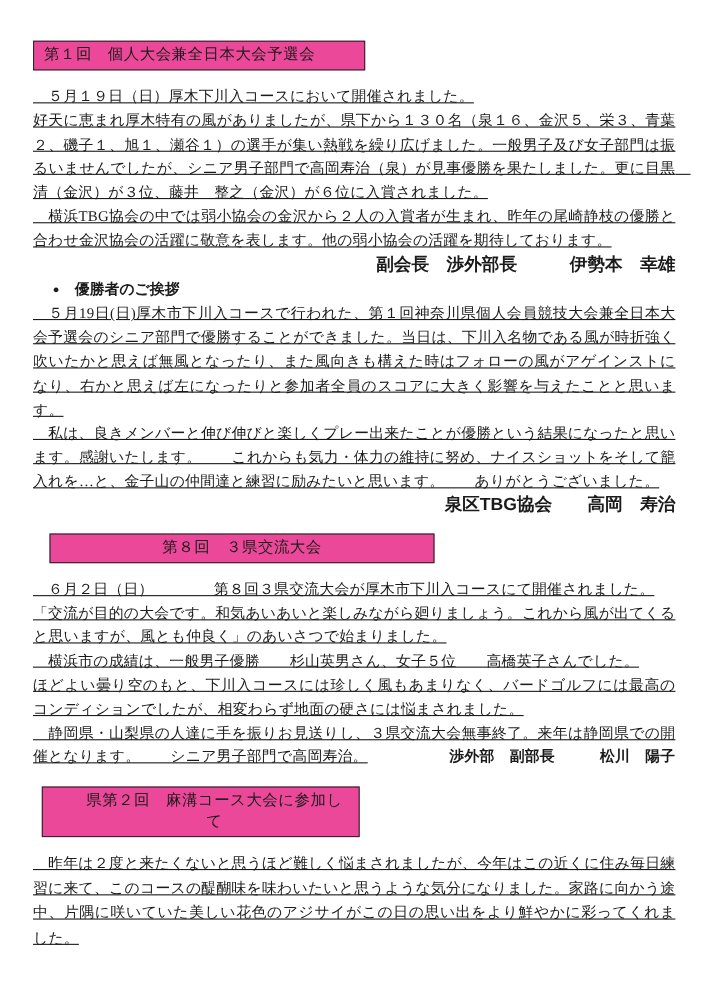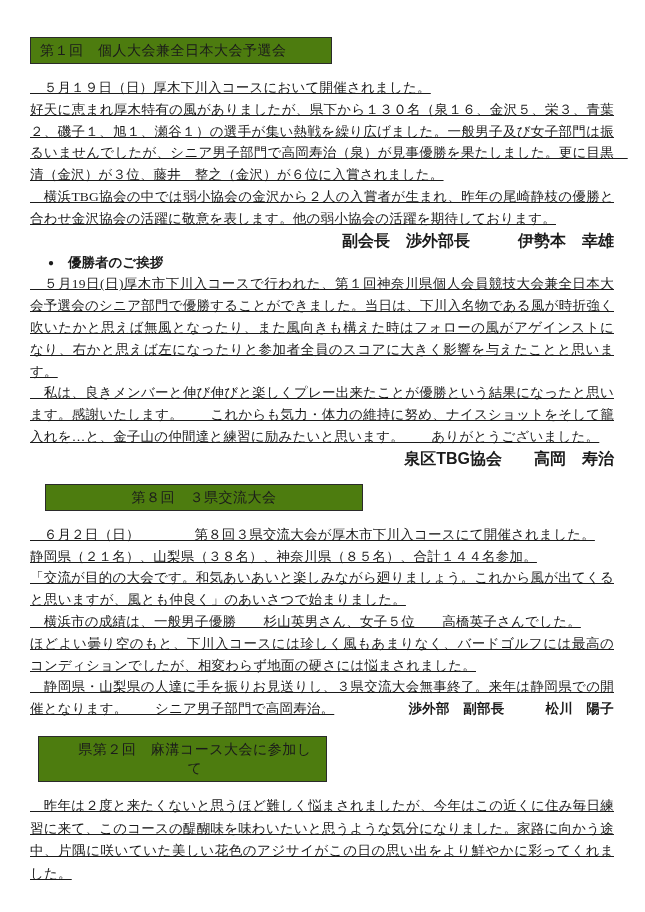--- a/index.html
+++ b/index.html
@@ -15,24 +15,24 @@
     width: 645px; height: 912px;
     padding: 37px 31px 0 30px;
   }
   .title-box {
     box-sizing: border-box;
     border: 1px solid #2b2b2b;
     font-size: 14px;
     line-height: 19px;
     padding: 3px 9px;
     letter-spacing: 0.5px;
-    background: #4d7c0f;
+    background: #ec4899;
   }
   .tb1 { width: 302px; text-align: left; }
-  .tb2 { width: 318px; margin-left: 15px; margin-top: 14px; text-align: center; }
+  .tb2 { width: 350px; margin-left: 15px; margin-top: 14px; text-align: center; }
   .tb3 { width: 289px; margin-left: 8px;  margin-top: 16px; text-align: center; padding-left: 34px; }
   .body-block { margin-top: 13px; }
   .para {
     margin: 0;
     font-size: 13.5px;
     line-height: 21.8px;
     text-align: justify;
     letter-spacing: 0.2px;
     text-decoration: underline;
   }
@@ -81,21 +81,20 @@
     <p class="para">　私は、良きメンバーと伸び伸びと楽しくプレー出来たことが優勝という結果になったと思います。感謝いたします。　　これからも気力・体力の維持に努め、ナイスショットをそして籠入れを…と、金子山の仲間達と練習に励みたいと思います。　　ありがとうございました。</p>
     <p class="signature">泉区TBG協会　　高岡　寿治</p>
   </div>
 
   <div class="title-box tb2">
     <span>第８回　３県交流大会</span>
   </div>
 
   <div class="body-block">
     <p class="para">　６月２日（日）　　　　第８回３県交流大会が厚木市下川入コースにて開催されました。</p>
-    <p class="para">静岡県（２１名）、山梨県（３８名）、神奈川県（８５名）、合計１４４名参加。</p>
     <p class="para">「交流が目的の大会です。和気あいあいと楽しみながら廻りましょう。これから風が出てくると思いますが、風とも仲良く」のあいさつで始まりました。</p>
     <p class="para">　横浜市の成績は、一般男子優勝　　杉山英男さん、女子５位　　高橋英子さんでした。</p>
     <p class="para">ほどよい曇り空のもと、下川入コースには珍しく風もあまりなく、バードゴルフには最高のコンディションでしたが、相変わらず地面の硬さには悩まされました。</p>
     <p class="para">
       <span>　静岡県・山梨県の人達に手を振りお見送りし、３県交流大会無事終了。来年は静岡県での開催となります。　　シニア男子部門で高岡寿治。</span>
       <span class="sig-inline">渉外部　副部長　　　松川　陽子</span>
     </p>
   </div>
 
   <div class="title-box tb3">

